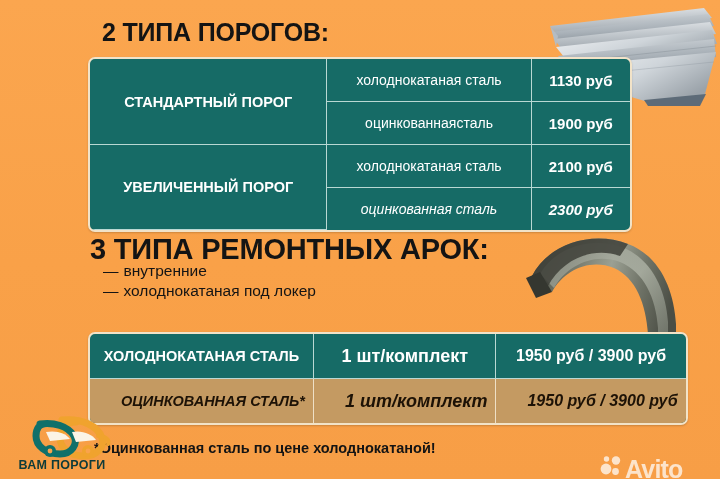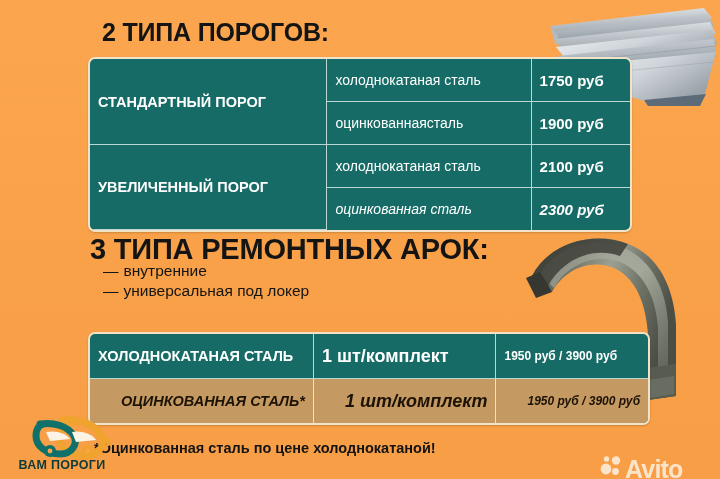--- a/index.html
+++ b/index.html
@@ -62,20 +62,21 @@
     border-spacing: 0;
     background: #166b66;
     border: 2px solid #f2e3c8;
     border-radius: 7px;
     overflow: hidden;
     box-shadow: 0 1px 2px rgba(0,0,0,0.18);
   }
   .price-table td {
     color: #ffffff;
     font-weight: bold;
+    text-align: center;
     vertical-align: middle;
     padding: 0 8px;
     border-right: 1.5px solid #b9d8d3;
     border-bottom: 1.5px solid #b9d8d3;
     white-space: nowrap;
   }
   .price-table td.last-col { border-right: none; }
   .price-table tr.last-row td { border-bottom: none; font-style: italic; }
 
   
@@ -84,21 +85,21 @@
   #sills-table .c-type  { width: 236px; font-size: 14.5px; }
   #sills-table .c-steel { width: 200px; font-size: 14px; font-weight: normal; }
   #sills-table .c-price { width: 88px;  font-size: 15px; }
   #sills-table td.rowspan-cell { border-bottom: 1.5px solid #b9d8d3; }
 
   
   #arches-table { left: 88px; top: 332px; width: 544px; }
   #arches-table td { height: 44px; }
   #arches-table .c-steel { width: 236px; font-size: 14.5px; }
   #arches-table .c-qty   { width: 122px; font-size: 18px; font-weight: bold; }
-  #arches-table .c-price { width: 170px; font-size: 12px; }
+  #arches-table .c-price { width: 170px; font-size: 16px; }
   #arches-table tr.tan-row td {
     background: #c49a62;
     color: #1d1206;
     padding-left: 31px;
   }
   #arches-table tr.tan-row td { border-right-color: #efe0c6; }
 
   
   #footnote {
     position: absolute;
@@ -211,21 +212,21 @@
     </svg>
   </div>
 
   <div class="heading" id="title-sills">2 ТИПА ПОРОГОВ:</div>
 
   <table class="price-table" id="sills-table">
     <tbody>
       <tr>
         <td class="c-type rowspan-cell" rowspan="2">СТАНДАРТНЫЙ ПОРОГ</td>
         <td class="c-steel">холоднокатаная сталь</td>
-        <td class="c-price last-col">1750 руб</td>
+        <td class="c-price last-col">1130 руб</td>
       </tr>
       <tr>
         <td class="c-steel">оцинкованнаясталь</td>
         <td class="c-price last-col">1900 руб</td>
       </tr>
       <tr>
         <td class="c-type rowspan-cell" rowspan="2">УВЕЛИЧЕННЫЙ ПОРОГ</td>
         <td class="c-steel">холоднокатаная сталь</td>
         <td class="c-price last-col">2100 руб</td>
       </tr>
@@ -236,21 +237,21 @@
     </tbody>
   </table>
 
   <div class="heading" id="title-arches">3 ТИПА РЕМОНТНЫХ АРОК:</div>
 
   <ul id="arch-types-list">
     <li>
       <span class="dash">—</span><span>внутренние</span>
     </li>
     <li>
-      <span class="dash">—</span><span>универсальная под локер</span>
+      <span class="dash">—</span><span>холоднокатаная под локер</span>
     </li>
   </ul>
 
   <table class="price-table" id="arches-table">
     <tbody>
       <tr>
         <td class="c-steel">ХОЛОДНОКАТАНАЯ СТАЛЬ</td>
         <td class="c-qty">1 шт/комплект</td>
         <td class="c-price last-col">1950 руб / 3900 руб</td>
       </tr>

